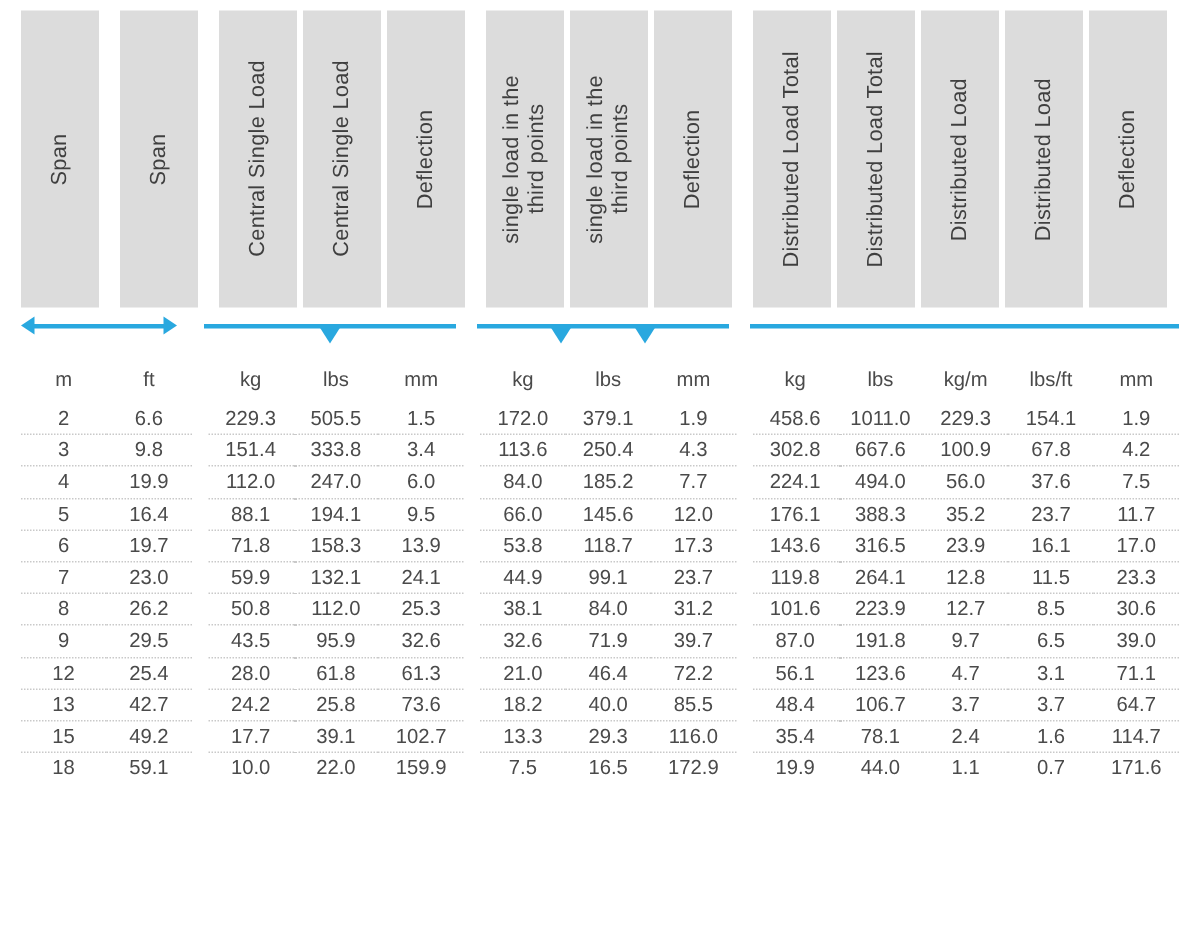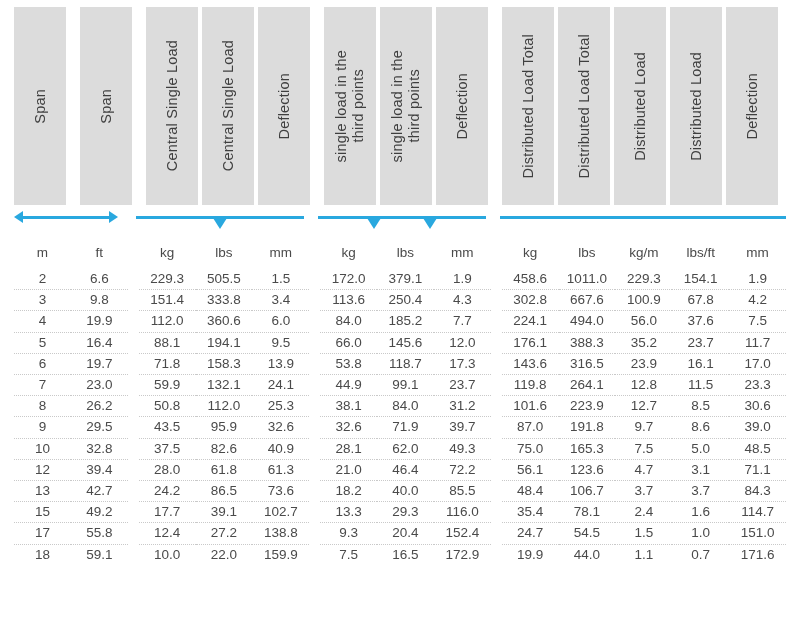--- a/index.html
+++ b/index.html
@@ -260,21 +260,21 @@
             <td>667.6</td>
             <td>100.9</td>
             <td>67.8</td>
             <td>4.2</td>
           </tr>
           <tr>
             <td>4</td>
             <td>19.9</td>
             <td class="sep"></td>
             <td>112.0</td>
-            <td>360.6</td>
+            <td>247.0</td>
             <td>6.0</td>
             <td class="sep"></td>
             <td>84.0</td>
             <td>185.2</td>
             <td>7.7</td>
             <td class="sep"></td>
             <td>224.1</td>
             <td>494.0</td>
             <td>56.0</td>
             <td>37.6</td>
@@ -360,114 +360,78 @@
             <td>95.9</td>
             <td>32.6</td>
             <td class="sep"></td>
             <td>32.6</td>
             <td>71.9</td>
             <td>39.7</td>
             <td class="sep"></td>
             <td>87.0</td>
             <td>191.8</td>
             <td>9.7</td>
-            <td>8.6</td>
+            <td>6.5</td>
             <td>39.0</td>
           </tr>
           <tr>
-            <td>10</td>
-            <td>32.8</td>
-            <td class="sep"></td>
-            <td>37.5</td>
-            <td>82.6</td>
-            <td>40.9</td>
-            <td class="sep"></td>
-            <td>28.1</td>
-            <td>62.0</td>
-            <td>49.3</td>
-            <td class="sep"></td>
-            <td>75.0</td>
-            <td>165.3</td>
-            <td>7.5</td>
-            <td>5.0</td>
-            <td>48.5</td>
-          </tr>
-          <tr>
             <td>12</td>
-            <td>39.4</td>
+            <td>25.4</td>
             <td class="sep"></td>
             <td>28.0</td>
             <td>61.8</td>
             <td>61.3</td>
             <td class="sep"></td>
             <td>21.0</td>
             <td>46.4</td>
             <td>72.2</td>
             <td class="sep"></td>
             <td>56.1</td>
             <td>123.6</td>
             <td>4.7</td>
             <td>3.1</td>
             <td>71.1</td>
           </tr>
           <tr>
             <td>13</td>
             <td>42.7</td>
             <td class="sep"></td>
             <td>24.2</td>
-            <td>86.5</td>
+            <td>25.8</td>
             <td>73.6</td>
             <td class="sep"></td>
             <td>18.2</td>
             <td>40.0</td>
             <td>85.5</td>
             <td class="sep"></td>
             <td>48.4</td>
             <td>106.7</td>
             <td>3.7</td>
             <td>3.7</td>
-            <td>84.3</td>
+            <td>64.7</td>
           </tr>
           <tr>
             <td>15</td>
             <td>49.2</td>
             <td class="sep"></td>
             <td>17.7</td>
             <td>39.1</td>
             <td>102.7</td>
             <td class="sep"></td>
             <td>13.3</td>
             <td>29.3</td>
             <td>116.0</td>
             <td class="sep"></td>
             <td>35.4</td>
             <td>78.1</td>
             <td>2.4</td>
             <td>1.6</td>
             <td>114.7</td>
           </tr>
           <tr>
-            <td>17</td>
-            <td>55.8</td>
-            <td class="sep"></td>
-            <td>12.4</td>
-            <td>27.2</td>
-            <td>138.8</td>
-            <td class="sep"></td>
-            <td>9.3</td>
-            <td>20.4</td>
-            <td>152.4</td>
-            <td class="sep"></td>
-            <td>24.7</td>
-            <td>54.5</td>
-            <td>1.5</td>
-            <td>1.0</td>
-            <td>151.0</td>
-          </tr>
-          <tr>
             <td>18</td>
             <td>59.1</td>
             <td class="sep"></td>
             <td>10.0</td>
             <td>22.0</td>
             <td>159.9</td>
             <td class="sep"></td>
             <td>7.5</td>
             <td>16.5</td>
             <td>172.9</td>

